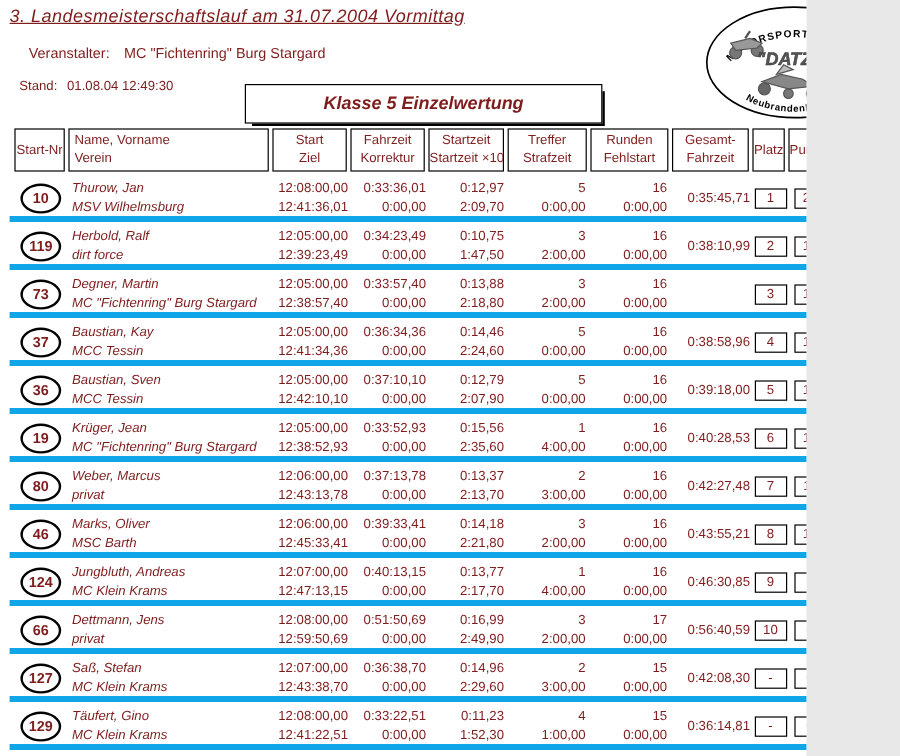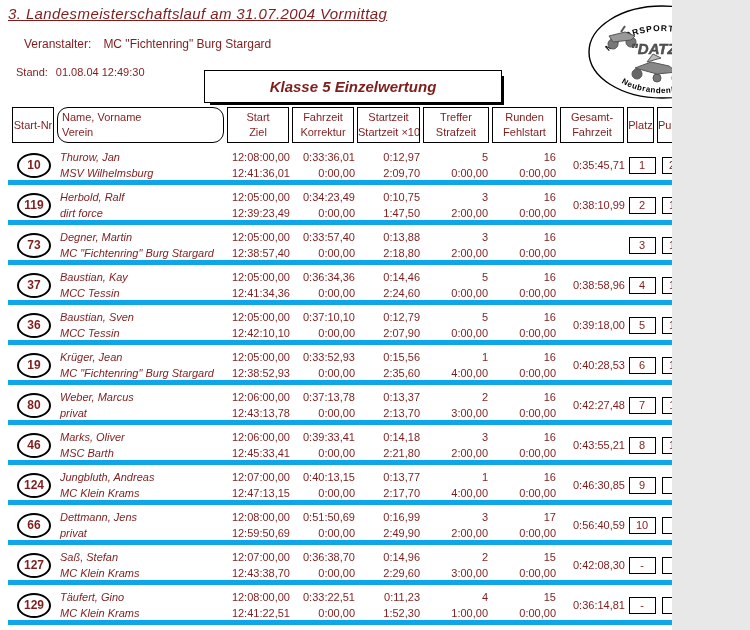--- a/index.html
+++ b/index.html
@@ -22,21 +22,21 @@
   }
   .class-box span { font-size:15px; font-weight:bold; font-style:italic; }
   .logo { position:absolute; left:585px; top:2px; }
   
   .thead { position:absolute; left:0; top:107px; width:750px; height:36px; }
   .hcell {
     position:absolute; top:0; height:36px; border:1px solid #000; background:#fff;
     box-sizing:border-box; font-size:11px; text-align:center; padding-top:2px;
   }
   .hcell div { line-height:15px; white-space:nowrap; overflow:hidden; }
-  .hcell.h-left { text-align:left; padding-left:4px;border-radius:11px; }
+  .hcell.h-left { text-align:left; padding-left:4px; }
   .hcell.h-single { display:flex; align-items:center; justify-content:center; padding-top:0; }
   .hcell.h-single div { line-height:normal; }
   
   .tbody { position:absolute; left:8px; top:145px; width:735px; }
   .trow { position:relative; height:40px; border-bottom:5px solid #0ea5e9; box-sizing:border-box; }
   .c { position:absolute; top:0; font-size:11px; }
   .c .l1 { padding-top:4px; line-height:16px; white-space:nowrap; }
   .c .l2 { line-height:16px; white-space:nowrap; }
   .num { text-align:right; }
   .c-nr     { left:2px;  width:48px; height:40px; display:flex; align-items:center; justify-content:center; }

